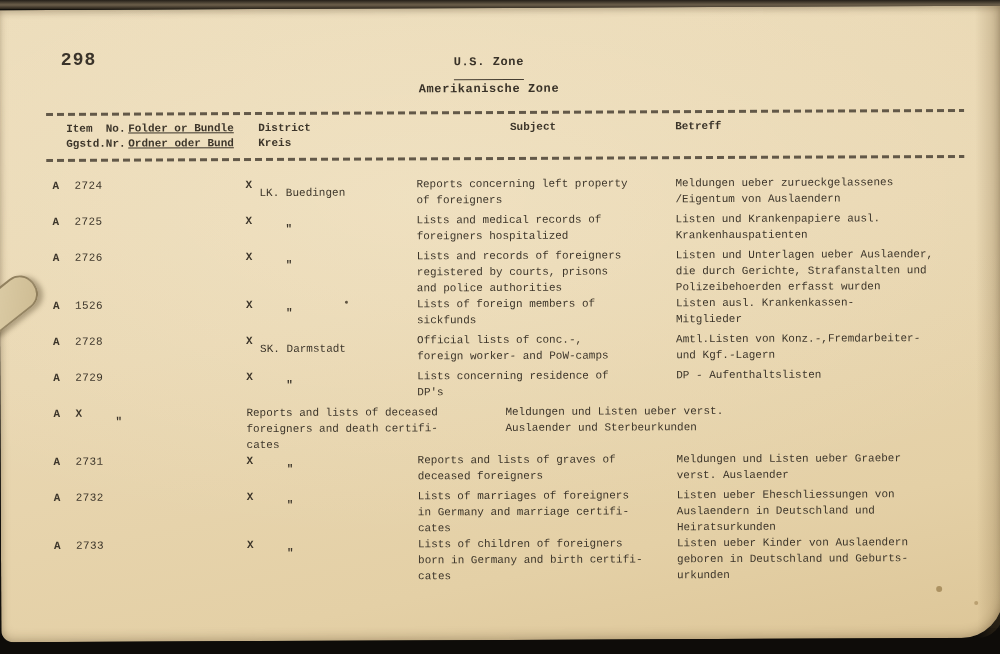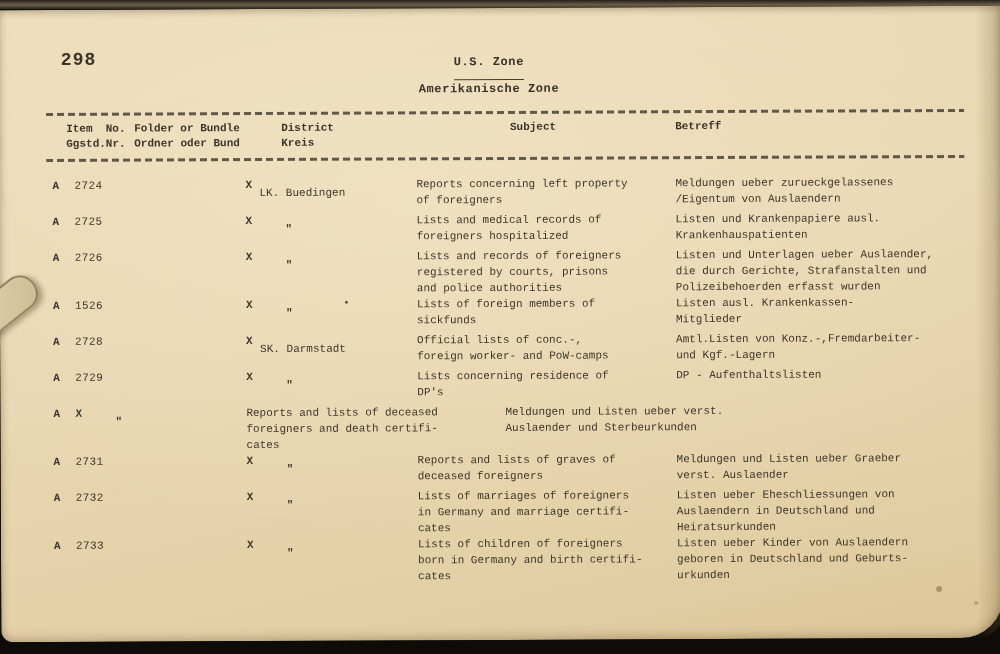--- a/index.html
+++ b/index.html
@@ -65,22 +65,22 @@
     font-size:11px;line-height:16px;color:#3c352a;
   }
   .dash-rule{
     height:3px;width:100%;
     background:repeating-linear-gradient(90deg,#4a4134 0 7px,rgba(0,0,0,0) 7px 11px);
     opacity:0.85;
   }
   .thead{position:relative;height:40px;margin:3px 0 0 0;font-weight:bold;}
   .thead .hcol{position:absolute;top:3px;white-space:pre;line-height:15px;}
   .h-item{left:20px;}
-  .h-folder{left:88px;}
-  .h-district{left:235px;}
+  .h-folder{left:82px;text-decoration:underline;}
+  .h-district{left:212px;}
   .h-subject{left:380px;width:130px;text-align:right;}
   .h-betreff{left:629px;width:145px;}
 
   .tbody{padding-top:16px;}
   .trow{display:flex;align-items:flex-start;margin-bottom:4px;}
   .trow.tall{margin-bottom:0;}
   .trow>div{white-space:pre;}
   .c-letter{width:22px;margin-left:6px;font-weight:bold;}
   .c-number{width:171px;letter-spacing:0.4px;}
   .c-mark{width:14px;font-weight:bold;}

